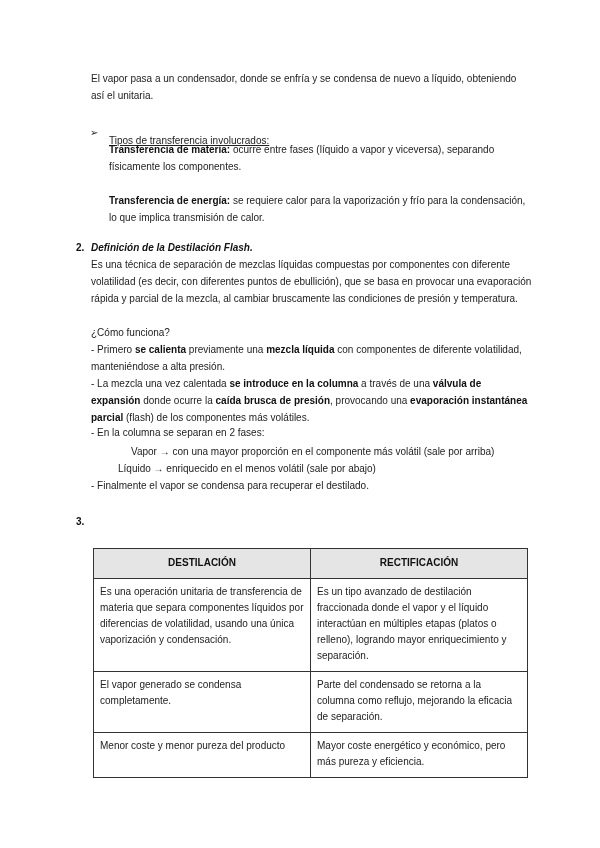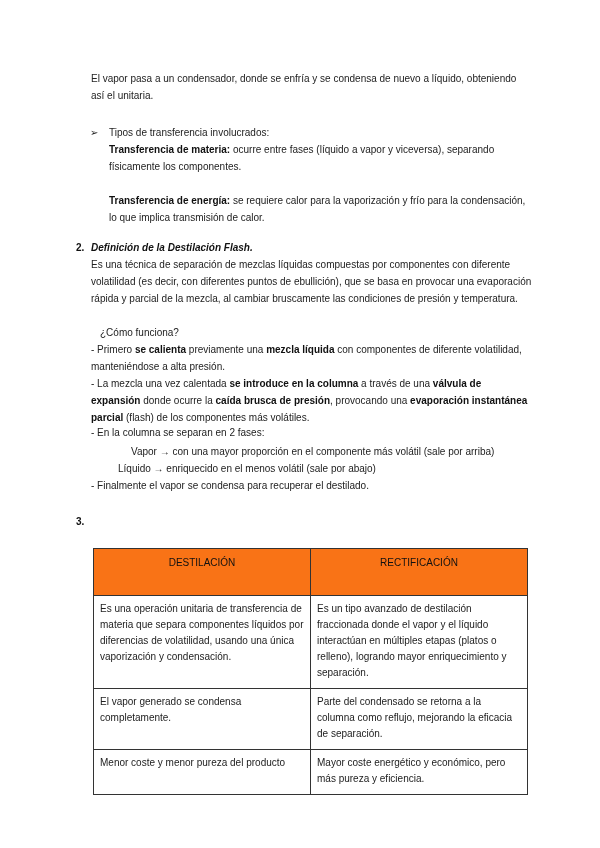--- a/index.html
+++ b/index.html
@@ -37,22 +37,23 @@
     }
     .bullet-arrow {
       position: absolute;
       left: -1px;
       top: 0;
       font-size: 10px;
     }
     .bullet-title {
       position: absolute;
       left: 18px;
-      top: 0;
+      top: 8px;
       white-space: nowrap;
+      text-decoration: underline;
     }
     .indent { left: 109px; width: 425px; }
     .section-num {
       position: absolute;
       left: 76px;
       font-weight: bold;
       color: #111;
     }
     .section-title {
       position: absolute;
@@ -72,25 +73,25 @@
       line-height: 16px;
     }
     table.cmp th, table.cmp td {
       border: 1px solid #333333;
       padding: 5px 6px 7px 6px;
       vertical-align: top;
       text-align: left;
       color: #222;
     }
     table.cmp th {
-      background: #f97316;
+      background: #e5e5e5;
       text-align: center;
-      font-weight: normal;
+      font-weight: bold;
       color: #111;
-      padding: 6px 6px 24px 6px;
+      padding: 6px 6px 7px 6px;
     }
     table.cmp col.c1 { width: 217px; }
     table.cmp col.c2 { width: 217px; }
   </style>
 </head>
 <body>
 
 <div class="page">
 
   <p class="p" style="top:70px;">El vapor pasa a un condensador, donde se enfría y se condensa de nuevo a líquido, obteniendo así el unitaria.</p>
@@ -106,21 +107,21 @@
 
   <p class="p indent" style="top:141px;">
     <b>Transferencia de materia:</b><span> ocurre entre fases (líquido a vapor y viceversa), separando físicamente los componentes.</span>
   </p>
 
   <span class="section-num" style="top:239px;">2.</span>
   <span class="section-title" style="top:239px;font-style:italic;">Definición de la Destilación Flash.</span>
 
   <p class="p" style="top:256px; width:442px;">Es una técnica de separación de mezclas líquidas compuestas por componentes con diferente volatilidad (es decir, con diferentes puntos de ebullición), que se basa en provocar una evaporación rápida y parcial de la mezcla, al cambiar bruscamente las condiciones de presión y temperatura.</p>
 
-  <p class="p" style="top:324px;margin-left:9px;">¿Cómo funciona?</p>
+  <p class="p" style="top:324px;">¿Cómo funciona?</p>
 
   <p class="p" style="top:341px; width:442px;">
     <span>- Primero </span><b>se calienta</b><span> previamente una </span><b>mezcla líquida</b><span> con componentes de diferente volatilidad, manteniéndose a alta presión.</span>
   </p>
 
   <p class="p" style="top:375px; width:442px;">
     <span>- La mezcla una vez calentada </span><b>se introduce en la columna</b><span> a través de una </span><b>válvula de expansión</b><span> donde ocurre la </span><b>caída brusca de presión</b><span>, provocando una </span><b>evaporación instantánea parcial</b><span> (flash) de los componentes más volátiles.</span>
   </p>
 
   <p class="p" style="top:424px;">- En la columna se separan en 2 fases:</p>

